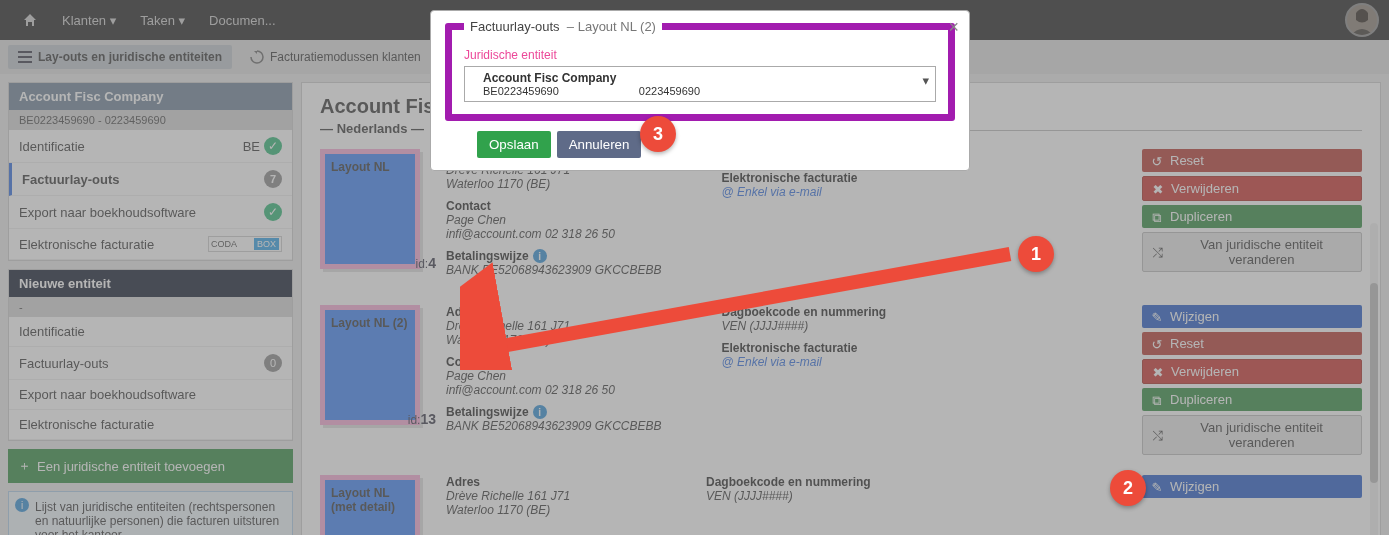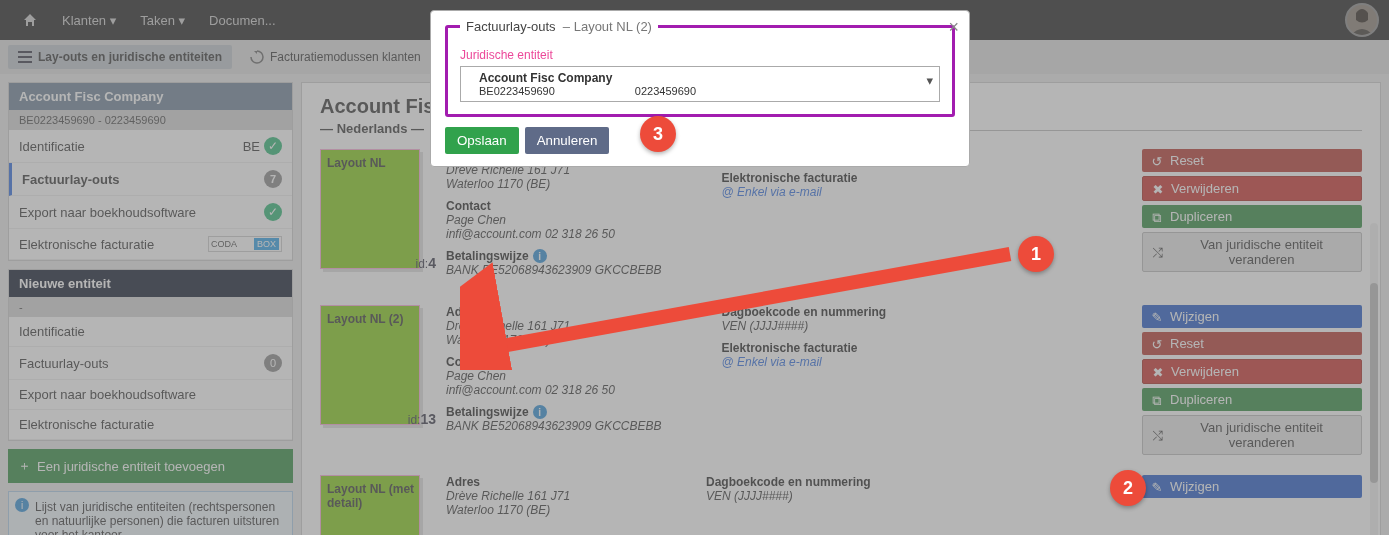--- a/index.html
+++ b/index.html
@@ -33,21 +33,21 @@
 .infobox .info-i { position:absolute; left:6px; top:6px; width:14px; height:14px; border-radius:50%; background:#2d8fd6; color:#fff; font-size:10px; display:flex; align-items:center; justify-content:center; }
 .infobox .txt { margin-left: 16px; }
 
 .main { flex: 1; background: #fff; border: 1px solid #ccc; padding: 12px 18px; position: relative; overflow: hidden; }
 .main h2 { font-size: 20px; font-weight: bold; margin-bottom: 10px; }
 .fieldset-line { border-top: 1px solid #bbb; position: relative; margin-top: 12px; padding-top: 8px; }
 .fieldset-line .legend { position: absolute; top: -10px; left: 0; background: #fff; padding: 0 8px 0 0; font-weight: bold; color: #333; }
 
 .layout-row { display: flex; gap: 16px; margin: 10px 0 20px 0; align-items: flex-start; }
 .thumb-wrap { position: relative; width: 110px; }
-.thumb { width: 100px; height: 120px; background: #84cc16; border: 1px solid #f9a8d4; box-shadow: 3px 3px 0 #ddd; position: relative; }
+.thumb { width: 100px; height: 120px; background: #3b82f6; border: 5px solid #f9a8d4; box-shadow: 3px 3px 0 #ddd; position: relative; }
 .thumb-title { position: absolute; top: 6px; left: 6px; font-size: 12px; font-weight: bold; }
 .thumb-id { position: absolute; bottom: -2px; right: -6px; font-size: 12px; color: #334; }
 .thumb-id b { font-size: 14px; }
 .details { flex: 1; display: flex; gap: 60px; }
 .col { min-width: 200px; }
 .label { font-weight: bold; font-size: 12px; color: #222; display:flex; align-items:center; gap:4px; }
 .val { font-style: italic; font-size: 12px; color: #333; margin-bottom: 8px; }
 .link { color: #2d6cdf; font-style: italic; }
 .at { font-style: italic; color:#2d6cdf; }
 
@@ -59,29 +59,29 @@
 .btn-red { background: #c9302c; border:1px solid #a82821; }
 .btn-green { background: #2e8b3d; }
 .btn-gray { background: #e6e6e6; color: #333; border: 1px solid #bbb; }
 
 .scrollbar { position: absolute; right: 2px; top: 140px; width: 8px; height: 360px; background: #f0f0f0; border-radius: 4px; }
 .scroll-thumb { position: absolute; top: 60px; width: 8px; height: 200px; background: #bbb; border-radius: 4px; }
 
 .overlay { position: absolute; inset: 0; background: rgba(120,120,120,0.55); z-index: 50; }
 .modal { position: absolute; left: 430px; top: 10px; width: 540px; background: #fff; border: 1px solid #aaa; border-radius: 4px; z-index: 100; padding: 8px 14px 12px 14px; }
 .modal .close { position: absolute; right: 10px; top: 6px; color: #888; font-size: 18px; cursor: pointer; }
-.modal fieldset { border: 3px solid #a21caf; border-radius: 3px; padding: 10px 12px 12px 12px; }
+.modal fieldset { border: 7px solid #a21caf; border-radius: 3px; padding: 10px 12px 12px 12px; }
 .modal legend { font-size: 13px; color: #444; padding: 0 6px; }
 .modal legend .sub { color: #777; font-weight: normal; }
 .modal .fld-label { font-size: 12px; color: #ec4899; margin: 4px 0; }
 .modal .select { border: 1px solid #aaa; padding: 4px 6px; position: relative; background: #fff; cursor: pointer; }
 .modal .select .name { font-weight: bold; font-size: 12px; margin-left: 12px; }
 .modal .select .ids { font-size: 11px; color: #333; margin-left: 12px; display:flex; gap:80px; }
 .modal .select .caret { position: absolute; right: 6px; top: 6px; color: #555; }
-.modal .btns { margin-top: 10px; display: flex; gap: 6px; }
+.modal .btns { margin-top: 10px; display: flex; gap: 6px; margin-left: 32px; }
 .modal .btn-save { background: #31a24c; color:#fff; border:none; padding:6px 12px; cursor:pointer; border-radius:2px; }
 .modal .btn-cancel { background: #5f6b88; color:#fff; border:none; padding:6px 12px; cursor:pointer; border-radius:2px; }
 
 .callout { position: absolute; z-index: 110; width: 36px; height: 36px; border-radius: 50%; background: #ed4b3a; color: #fff; font-weight: bold; font-size: 18px; display:flex; align-items:center; justify-content:center; box-shadow: 0 2px 4px rgba(0,0,0,0.3); }
 .arrow { position: absolute; z-index: 105; pointer-events: none; }
 
 .info-circle { width:14px; height:14px; border-radius:50%; background:#2d8fd6; color:#fff; font-size:10px; display:inline-flex; align-items:center; justify-content:center; }
 </style>
 </head>
 <body>

